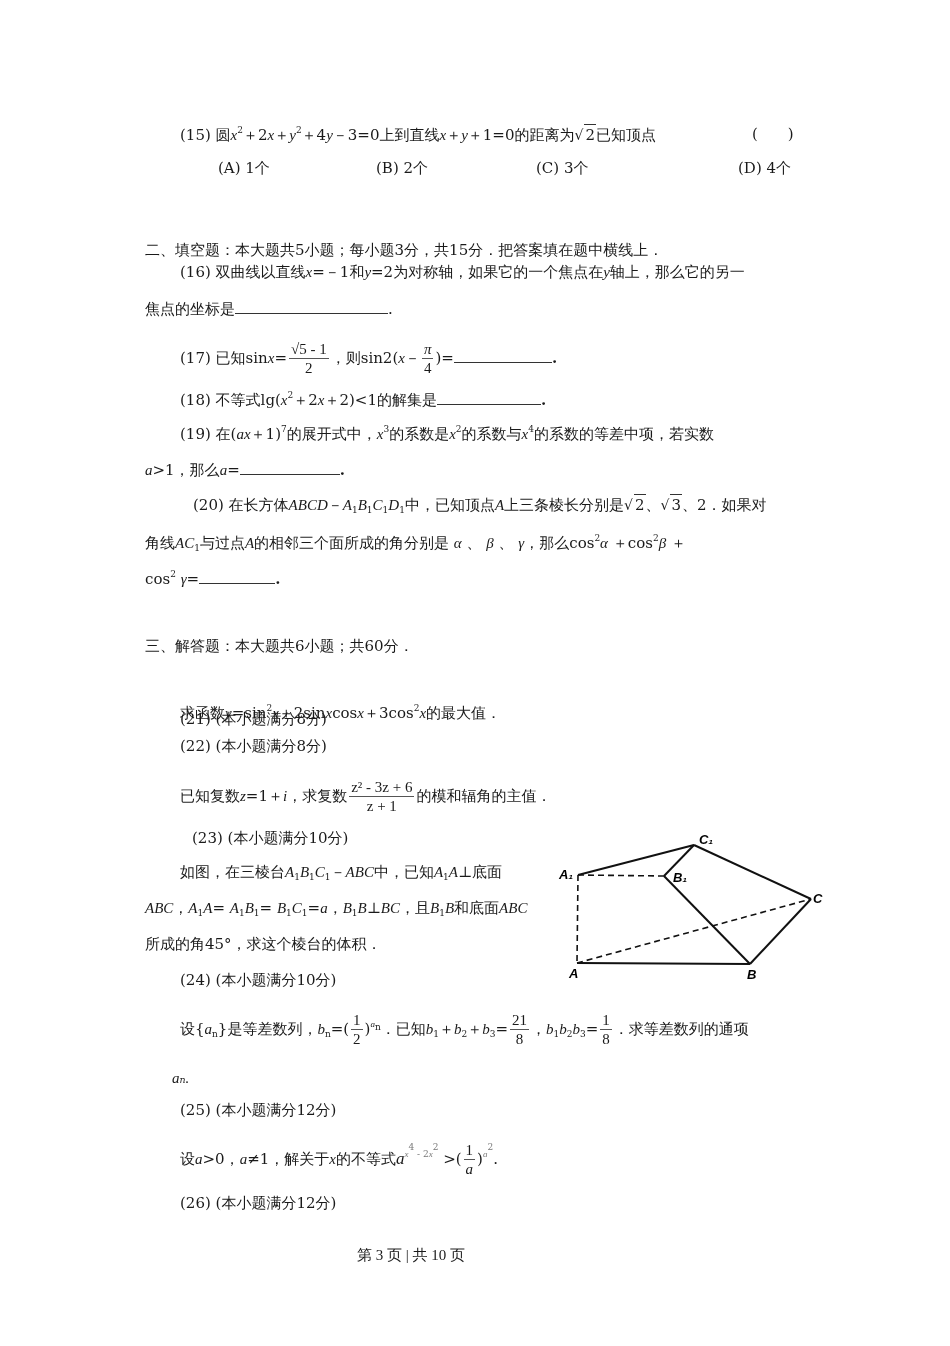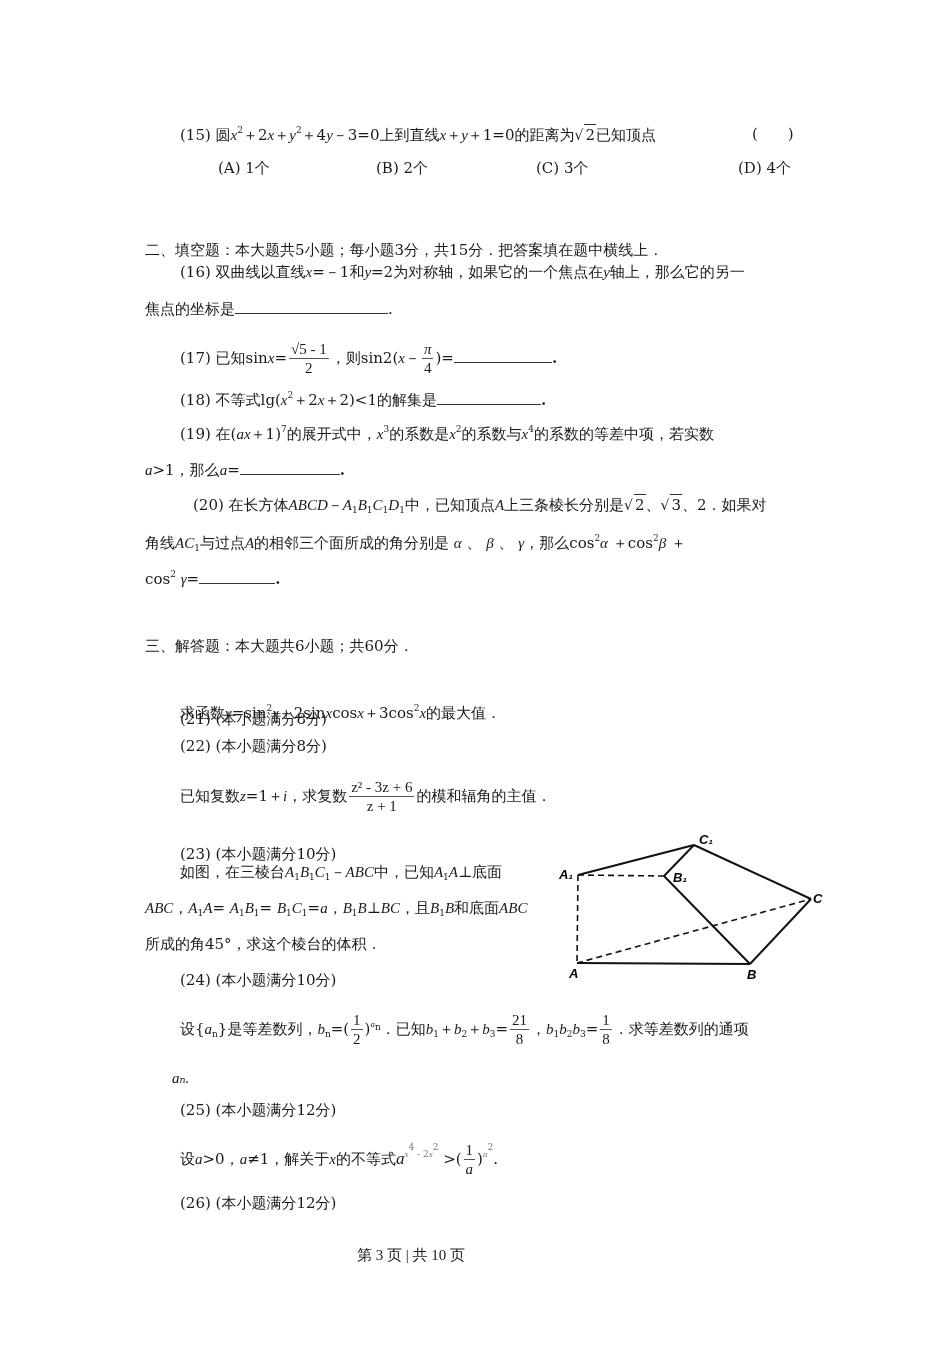--- a/index.html
+++ b/index.html
@@ -78,21 +78,21 @@
 <div class="line" style="left:180px; top:709px;">(21) (本小题满分8分)</div>
 <div class="line" style="left:180px; top:703px;">
   <span>求函数</span><span class="i">y</span>=sin<sup class="s">2</sup><span class="i">x</span>＋2sin<span class="i">x</span>cos<span class="i">x</span>＋3cos<sup class="s">2</sup><span class="i">x</span><span>的最大值．</span>
 </div>
 
 <div class="line" style="left:180px; top:736px;">(22) (本小题满分8分)</div>
 <div class="line" style="left:180px; top:770px; line-height:40px;">
   <span>已知复数</span><span class="i">z</span>=1＋<span class="i">i</span><span>，求复数</span><span class="frac"><span class="num">z² - 3z + 6</span><span class="den">z + 1</span></span><span>的模和辐角的主值．</span>
 </div>
 
-<div class="line" style="left:180px; top:828px;margin-top:16px;">(23) (本小题满分10分)</div>
+<div class="line" style="left:192px; top:828px;">(23) (本小题满分10分)</div>
 <div class="line" style="left:180px; top:862px;">
   <span>如图，在三棱台</span><span class="i">A</span><sub class="s">1</sub><span class="i">B</span><sub class="s">1</sub><span class="i">C</span><sub class="s">1</sub>－<span class="i">ABC</span><span>中，已知</span><span class="i">A</span><sub class="s">1</sub><span class="i">A</span><span>⊥底面</span>
 </div>
 <div class="line" style="left:145px; top:898px;">
   <span class="i">ABC</span>，<span class="i">A</span><sub class="s">1</sub><span class="i">A</span>= <span class="i">A</span><sub class="s">1</sub><span class="i">B</span><sub class="s">1</sub>= <span class="i">B</span><sub class="s">1</sub><span class="i">C</span><sub class="s">1</sub>=<span class="i">a</span>，<span class="i">B</span><sub class="s">1</sub><span class="i">B</span>⊥<span class="i">BC</span><span>，且</span><span class="i">B</span><sub class="s">1</sub><span class="i">B</span><span>和底面</span><span class="i">ABC</span>
 </div>
 <div class="line" style="left:145px; top:934px;">所成的角45°，求这个棱台的体积．</div>
 
 <svg style="position:absolute; left:555px; top:825px;" width="290" height="160" viewBox="0 0 290 160">
   <g stroke="#111" stroke-width="2" fill="none">

